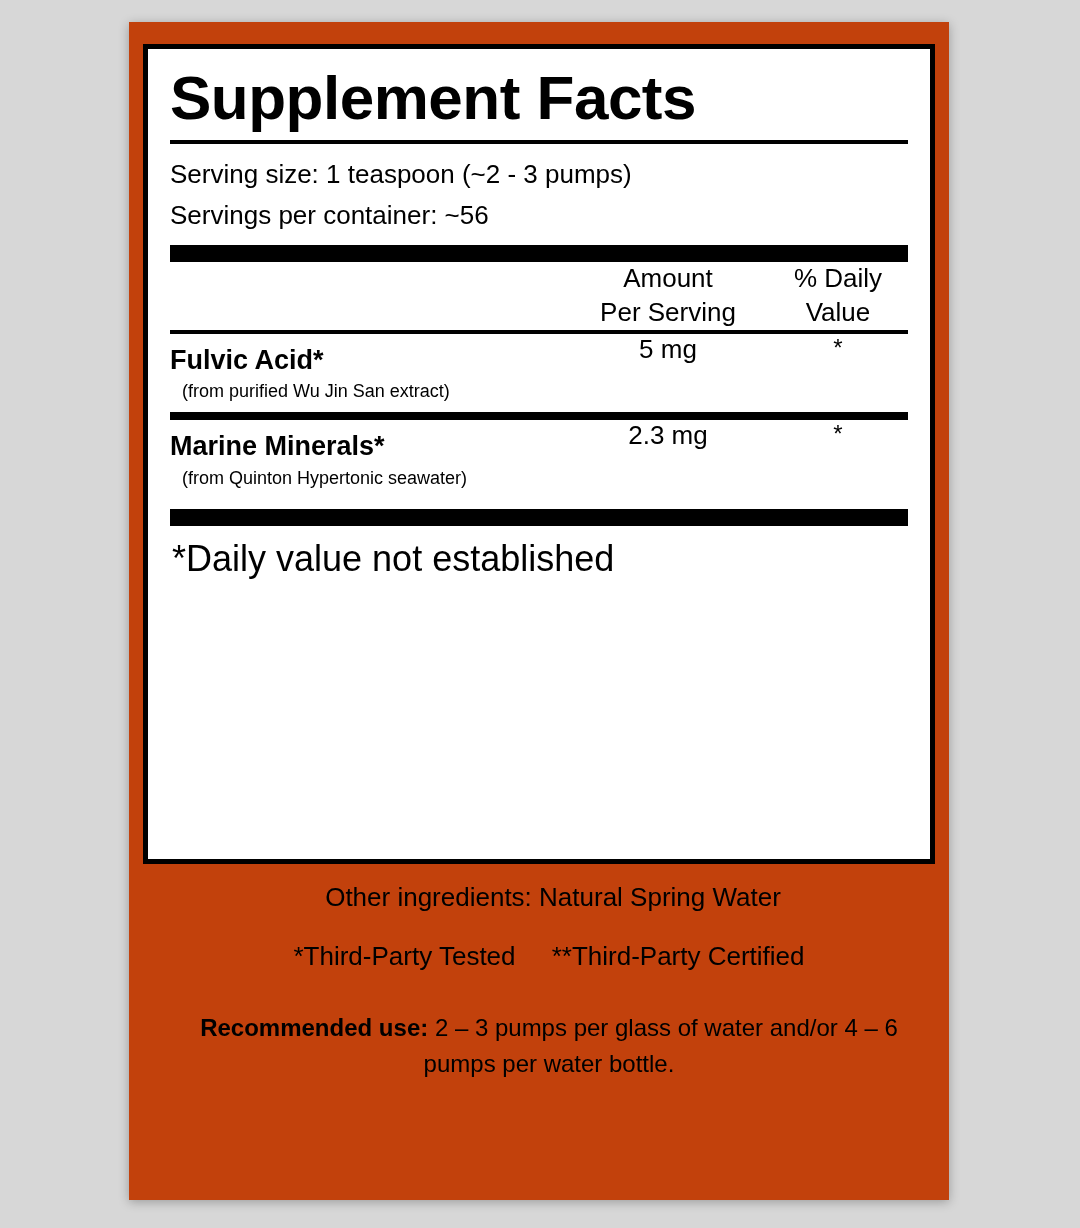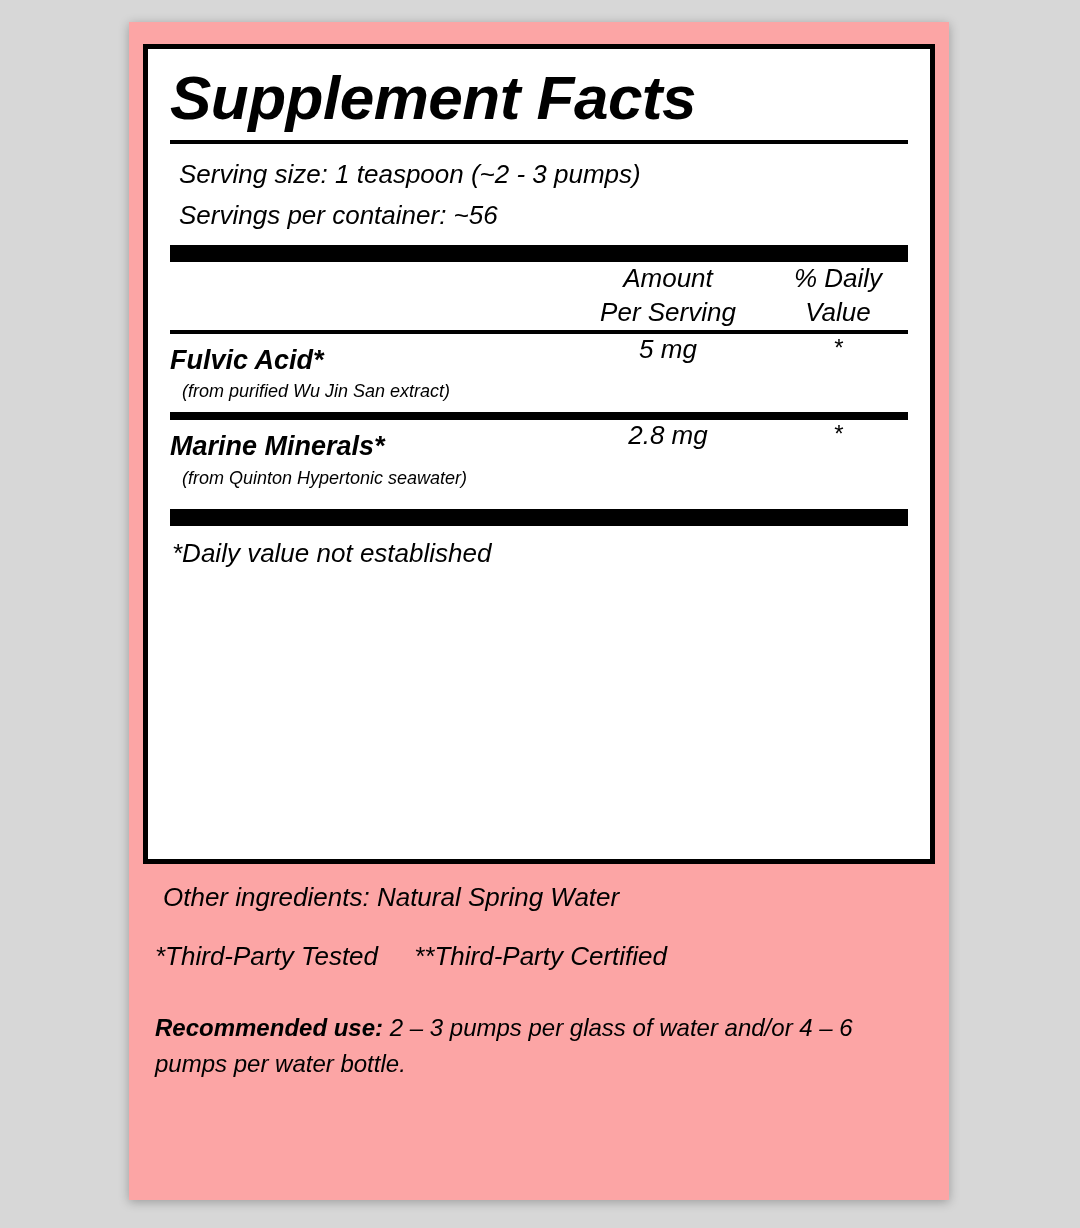--- a/index.html
+++ b/index.html
@@ -14,24 +14,23 @@
     height: 1228px;
     background: #d7d7d7;
     overflow: hidden;
   }
   .label-card {
     position: absolute;
     left: 129px;
     top: 22px;
     width: 820px;
     height: 1178px;
-    background: #fca5a5;
+    background: #c2410c;
     box-shadow: 0 2px 10px rgba(0,0,0,0.28);
     box-sizing: border-box;
-    font-style: italic;
   }
   .facts-box {
     position: absolute;
     left: 14px;
     top: 22px;
     width: 792px;
     height: 820px;
     border: 5px solid #000;
     box-sizing: border-box;
     background: #fff;
@@ -56,21 +55,20 @@
   }
   .bar-thick {
     background: #000;
     height: 17px;
     margin: 10px 0 0 0;
   }
   .serving-line {
     font-size: 26px;
     line-height: 1.55;
     color: #000;
-    margin-left: 9px;
   }
   table.facts {
     width: 100%;
     border-collapse: collapse;
     font-size: 25px;
     color: #000;
   }
   table.facts td {
     vertical-align: top;
     padding: 0;
@@ -106,32 +104,33 @@
   }
   .dv-cell {
     font-size: 24px;
   }
   .row-sep td {
     border-bottom: 4px solid #000;
     height: 0;
     padding: 0;
   }
   .footnote {
-    font-size: 26px;
+    font-size: 36px;
     padding: 12px 0 0 2px;
     color: #000;
   }
   .below-box {
     position: absolute;
-    left: 14px;
+    left: 24px;
     top: 850px;
     width: 792px;
     padding: 0 12px;
     box-sizing: border-box;
     color: #000;
+    text-align: center;
   }
   .other-ing {
     font-size: 26px;
     padding: 10px 0 0 8px;
   }
   .tested-row {
     font-size: 26px;
     padding: 28px 0 0 0;
     white-space: pre;
   }
@@ -197,21 +196,21 @@
 
           <tr class="row-sep">
                 <td colspan="3"></td>
               </tr>
 
           <tr>
             <td>
               <div class="nutrient-name">Marine Minerals*</div>
               <div class="nutrient-sub">(from Quinton Hypertonic seawater)</div>
             </td>
-            <td class="col-amount amount-cell">2.8 mg</td>
+            <td class="col-amount amount-cell">2.3 mg</td>
             <td class="col-dv dv-cell">*</td>
           </tr>
         </tbody>
           </table>
 
         <div class="bar-thick"></div>
 
         <div class="footnote">*Daily value not established</div>
       </div>
     </div>

